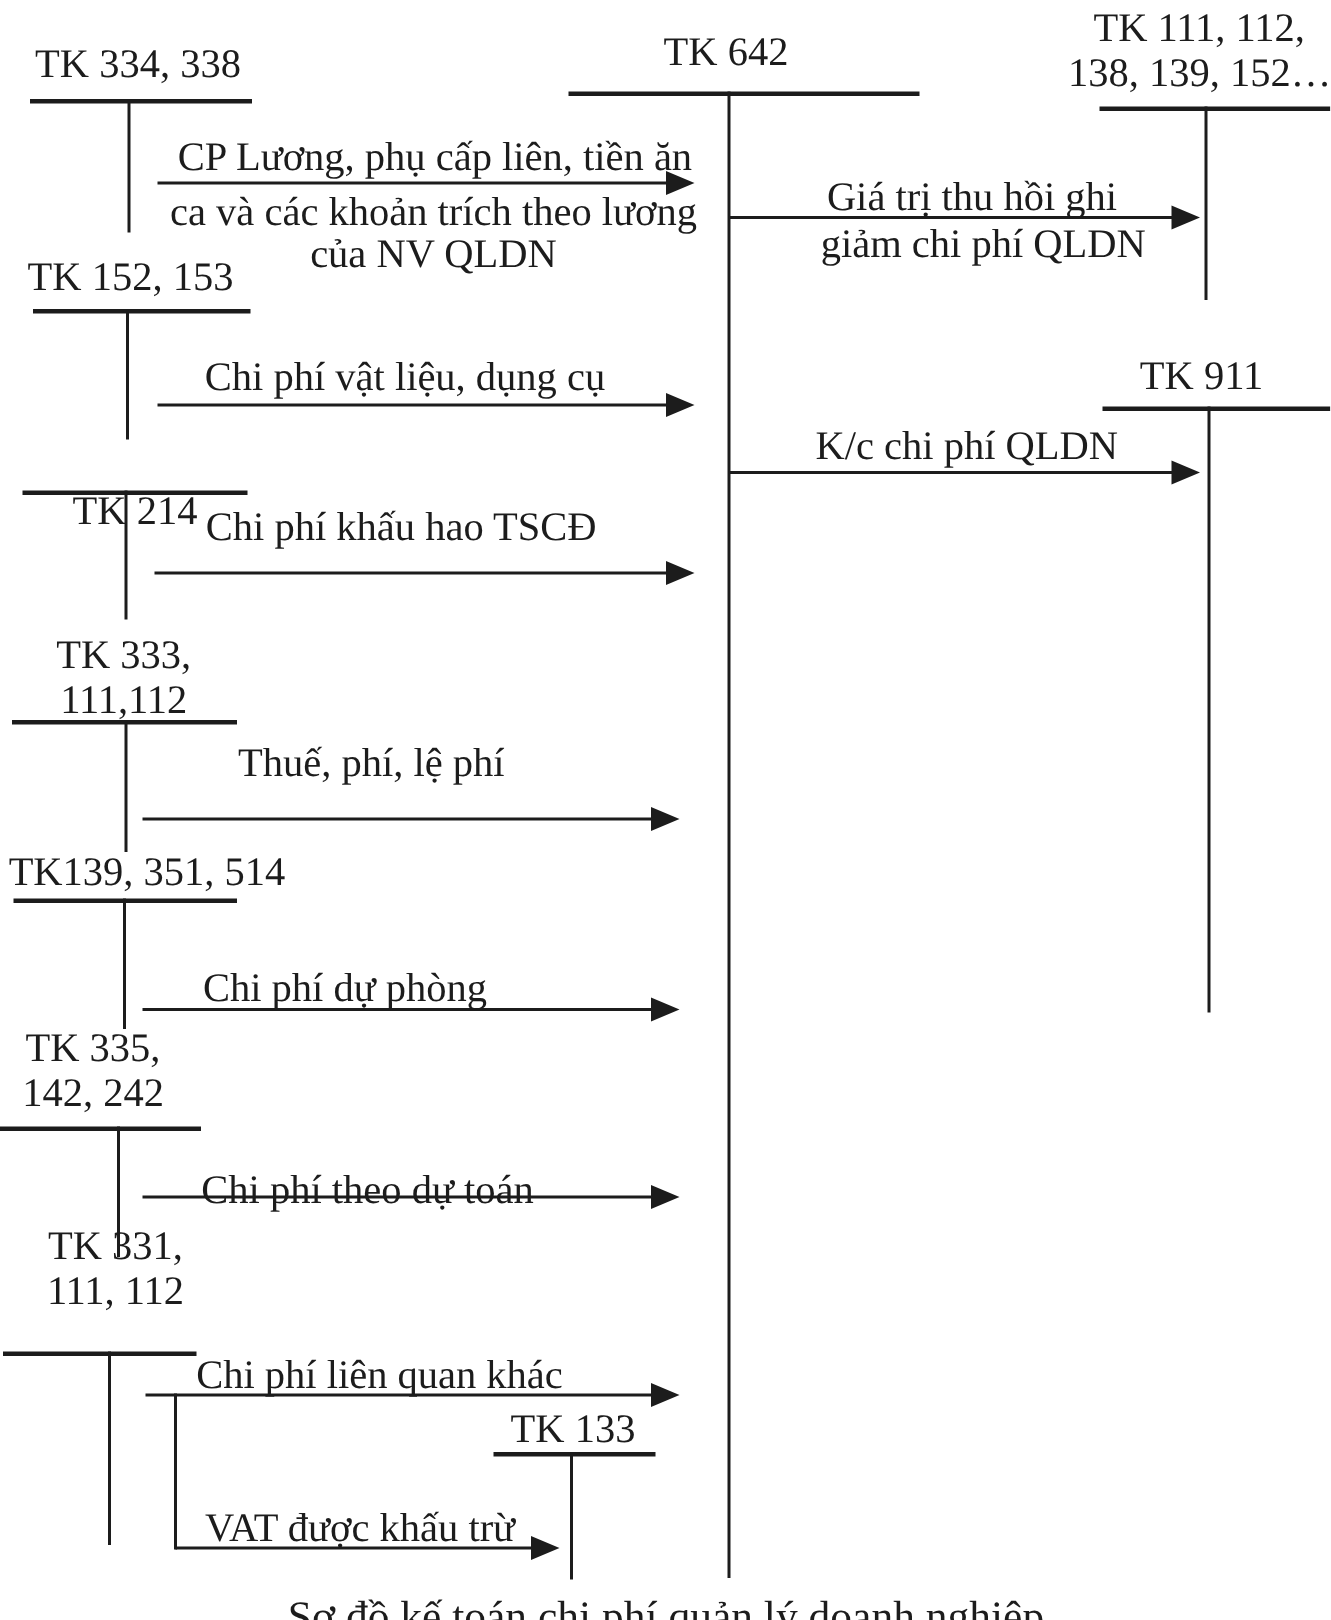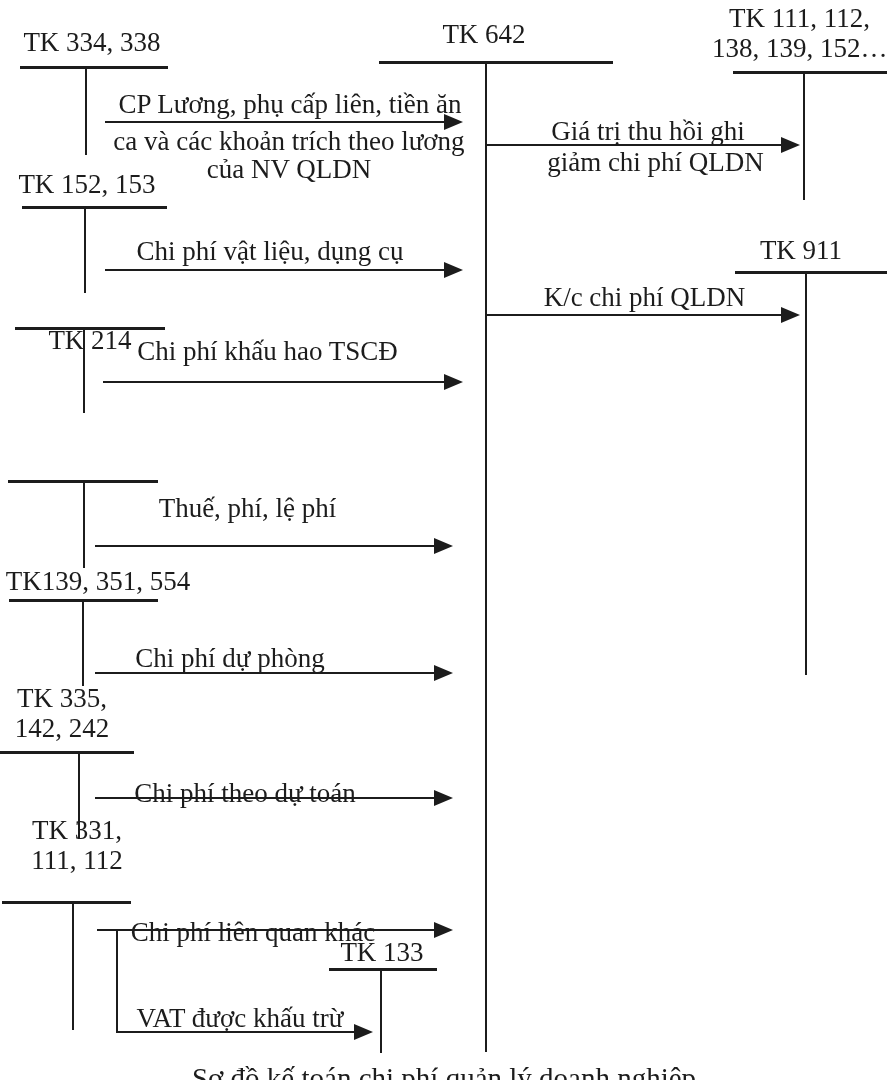--- a/index.html
+++ b/index.html
@@ -45,21 +45,25 @@
 
   <div class="lbl" style="left:14px;top:27px;width:156px;">TK 334, 338</div>
   <div class="lbl" style="left:428px;top:19px;width:112px;">TK 642</div>
   <div class="lbl" style="left:712px;top:3px;width:175px;">
     <div>TK 111, 112,</div>
     <div>138, 139, 152…</div>
   </div>
   <div class="lbl" style="left:12px;top:169px;width:150px;">TK 152, 153</div>
   <div class="lbl" style="left:28px;top:291px;width:124px;margin-top:34px;">TK 214</div>
   <div class="lbl" style="left:742px;top:235px;width:118px;font-family:Liberation Serif, serif;">TK 911</div>
-  <div class="lbl" style="left:0px;top:566px;width:196px;">TK139, 351, 554</div>
+  <div class="lbl" style="left:25px;top:421px;width:115px;">
+    <div>TK 333,</div>
+    <div>111,112</div>
+  </div>
+  <div class="lbl" style="left:0px;top:566px;width:196px;">TK139, 351, 514</div>
   <div class="lbl" style="left:6px;top:683px;width:112px;">
     <div>TK 335,</div>
     <div>142, 242</div>
   </div>
   <div class="lbl" style="left:18px;top:815px;width:118px;">
     <div>TK 331,</div>
     <div>111, 112</div>
   </div>
   <div class="lbl" style="left:328px;top:937px;width:108px;">TK 133</div>
 
@@ -106,21 +110,21 @@
   <div class="ahead" style="left:434px;top:538px;"></div>
 
   <div class="lbl" style="left:115px;top:643px;width:230px;">Chi phí dự phòng</div>
   <div class="aline" style="left:95px;top:672px;width:341px;"></div>
   <div class="ahead" style="left:434px;top:665px;"></div>
 
   <div class="lbl" style="left:115px;top:778px;width:260px;">Chi phí theo dự toán</div>
   <div class="aline" style="left:95px;top:797px;width:341px;"></div>
   <div class="ahead" style="left:434px;top:790px;"></div>
 
-  <div class="lbl" style="left:118px;top:901px;width:270px;margin-top:16px;">Chi phí liên quan khác</div>
+  <div class="lbl" style="left:118px;top:901px;width:270px;">Chi phí liên quan khác</div>
   <div class="aline" style="left:97px;top:929px;width:339px;"></div>
   <div class="ahead" style="left:434px;top:922px;"></div>
 
   <div class="vline" style="left:116px;top:929px;height:104px;"></div>
   <div class="lbl" style="left:120px;top:1003px;width:240px;">VAT được khấu trừ</div>
   <div class="aline" style="left:117px;top:1031px;width:239px;"></div>
   <div class="ahead" style="left:354px;top:1024px;"></div>
 
   <div class="lbl" style="left:538px;top:116px;width:220px;">Giá trị thu hồi ghi</div>
   <div class="aline" style="left:486px;top:144px;width:297px;"></div>

